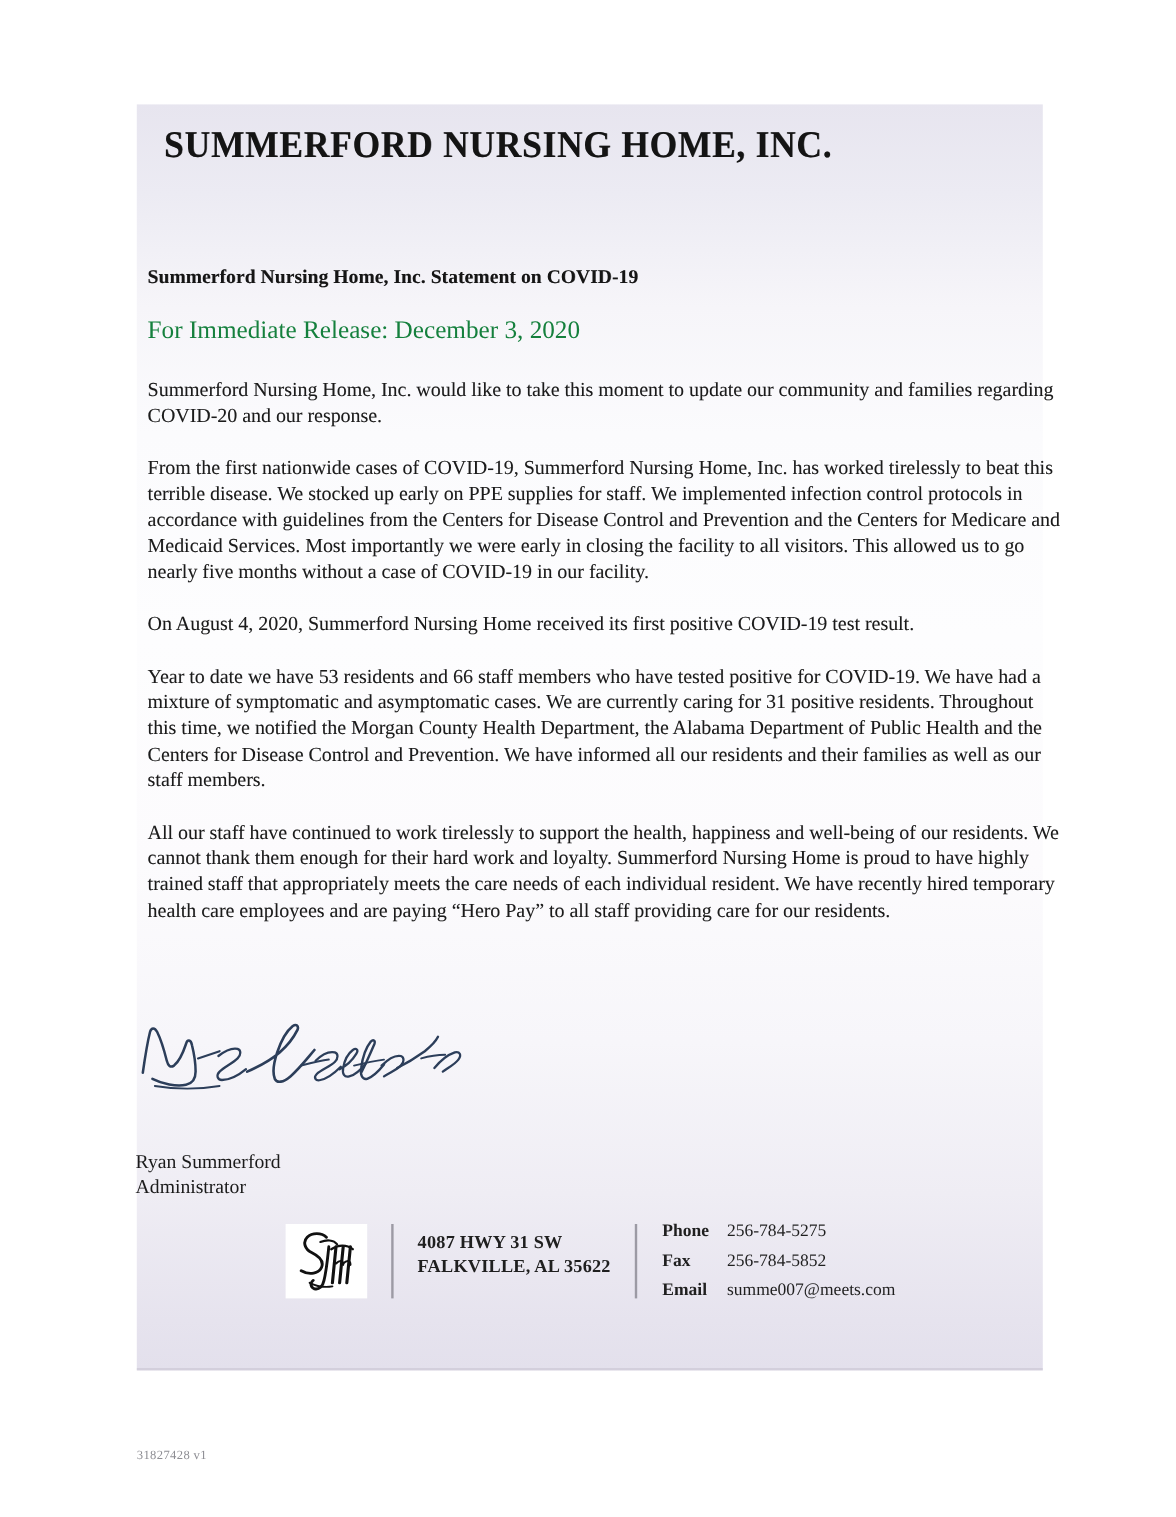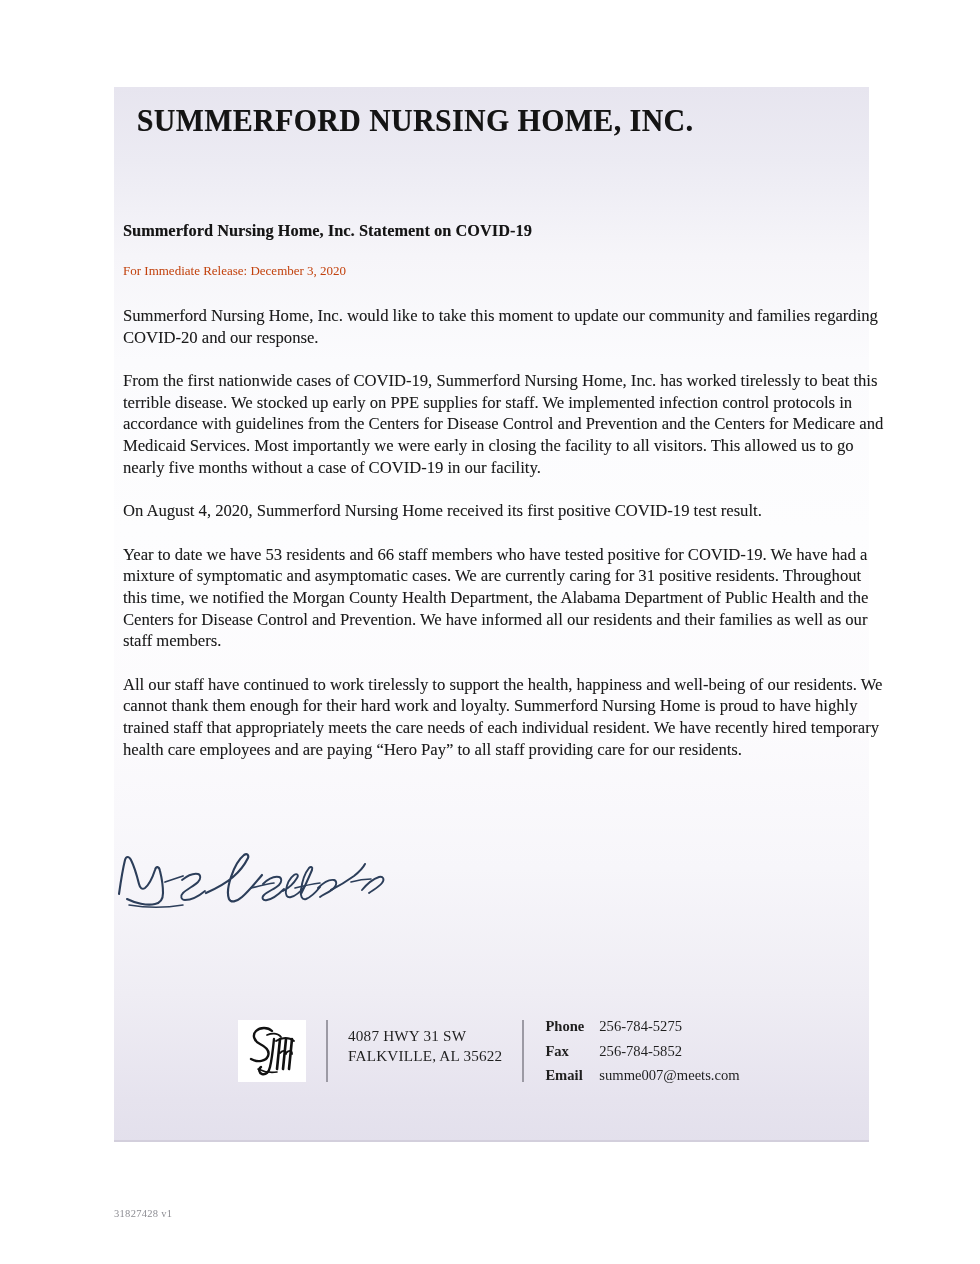--- a/index.html
+++ b/index.html
@@ -83,23 +83,23 @@
   .subject {
     font-size: 16.2px;
     font-weight: bold;
     color: #151515;
     margin: 0 0 22px 0;
     letter-spacing: .1px;
     text-shadow: 0.3px 0 0 rgba(21,21,21,.45);
   }
 
   .release-line {
-    font-size: 13px;
+    font-size: 21px;
     margin: 0 0 26px 0;
-    color: #c2410c;
+    color: #15803d;
   }
 
   p.para {
     font-size: 16.6px;
     line-height: 21.6px;
     margin: 0 0 22px 0;
     color: #1b1b1b;
     text-align: left;
     text-shadow: 0.2px 0 0 rgba(27,27,27,.3);
   }
@@ -151,21 +151,21 @@
     background: #9c9aa4;
     margin: 4px 20px 8px 20px;
     height: 62px;
     align-self: flex-start;
   }
   #address-block {
     padding-top: 10px;
   }
   #address-block .line {
     font-size: 15.2px;
-    font-weight: normal;
+    font-weight: bold;
     line-height: 20px;
     letter-spacing: .2px;
     color: #1f1f1f;
     display: block;
     white-space: nowrap;
   }
   #contact-table {
     padding-top: 10px;
     border-collapse: collapse;
   }
@@ -235,20 +235,24 @@
         <path d="M182 42 C190 40 199 38 207 37" stroke-width="1.6"></path>
         <path d="M205 42 C210 37 216 33 221 34 C224 35 224 39 221 42 C217 46 211 48 207 51" stroke-width="1.9"></path>
         <path d="M218 44 C226 40 234 35 241 30 C246 26 250 22 252 18" stroke-width="2"></path>
         <path d="M238 36 C245 34 252 33 258 33" stroke-width="1.6"></path>
         <path d="M249 44 C254 38 260 33 266 31 C270 30 272 33 269 37 C266 41 260 44 256 47" stroke-width="1.9"></path>
         <path d="M16 59 C34 62 52 62 70 59" stroke-width="1.5"></path>
       </g>
     </svg>
   </div>
 
+  <div id="signer">
+    <span class="name">Ryan Summerford</span>
+    <span class="role">Administrator</span>
+  </div>
 
   <div id="contact-strip">
 
     <div id="logo-mark">
       <svg width="60" height="56" viewBox="0 0 60 56" fill="none">
         <g stroke="#111111" fill="none" stroke-linecap="round" stroke-linejoin="round">
           <path d="M30 8 C26 4 18 4 14 8 C10 12 12 18 18 21 C24 24 28 28 26 33 C24 38 16 40 9 36" stroke-width="2.4"></path>
           <path d="M25 12 C30 10 36 10 39 14" stroke-width="1.8"></path>
           <path d="M32 16 C31 26 30 36 28 44 C27 49 24 52 20 51 C17 50 16 46 19 44" stroke-width="2.4"></path>
           <path d="M38 16 C37 26 36 36 35 46" stroke-width="2.6"></path>

